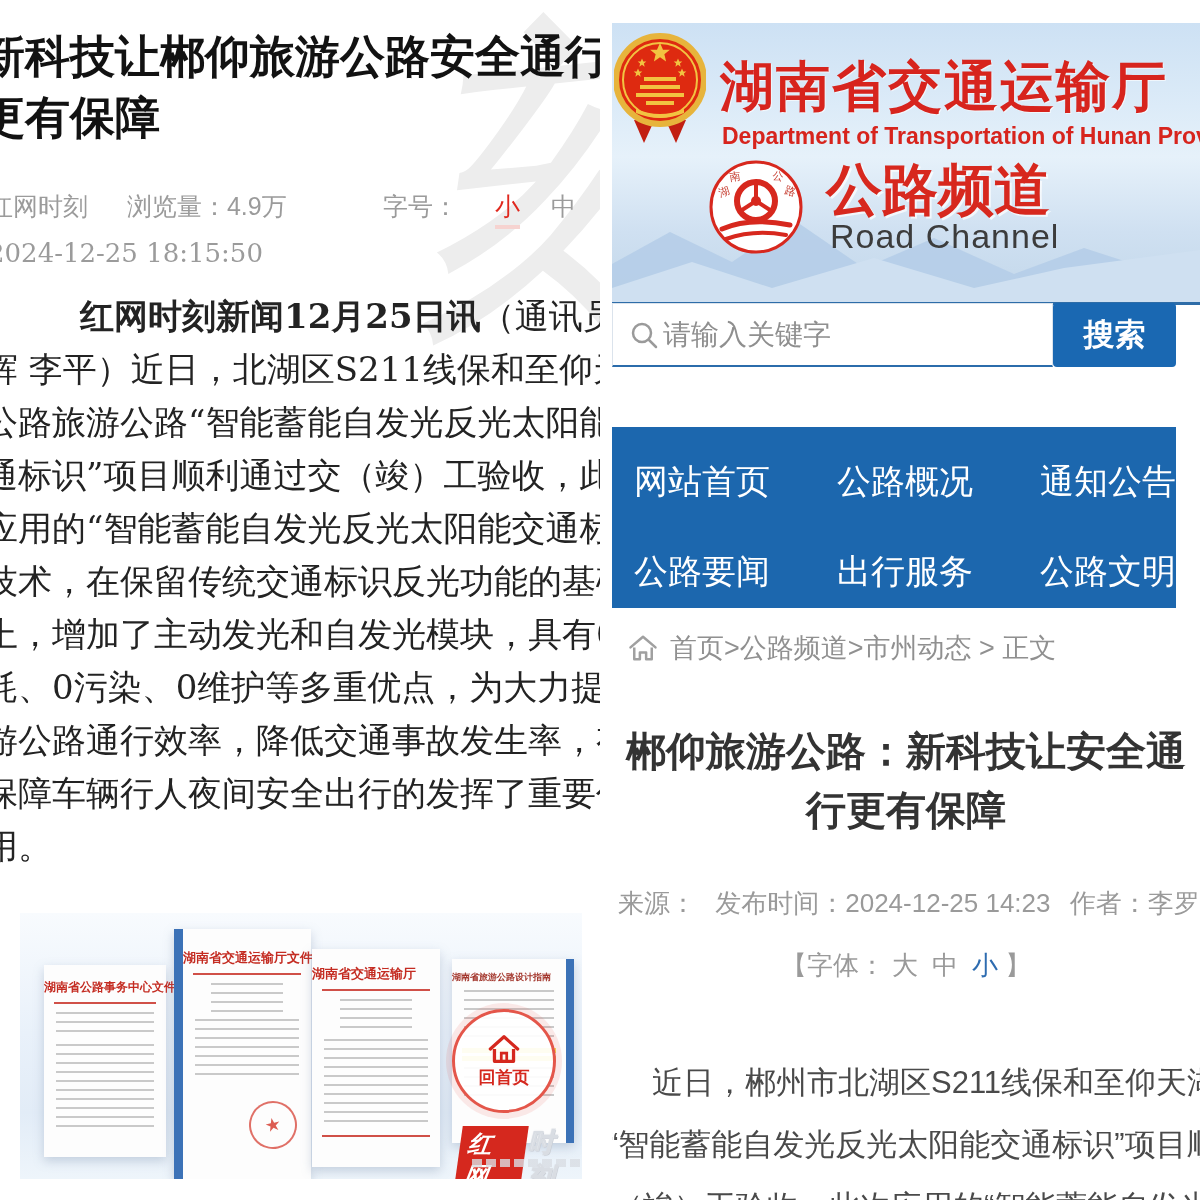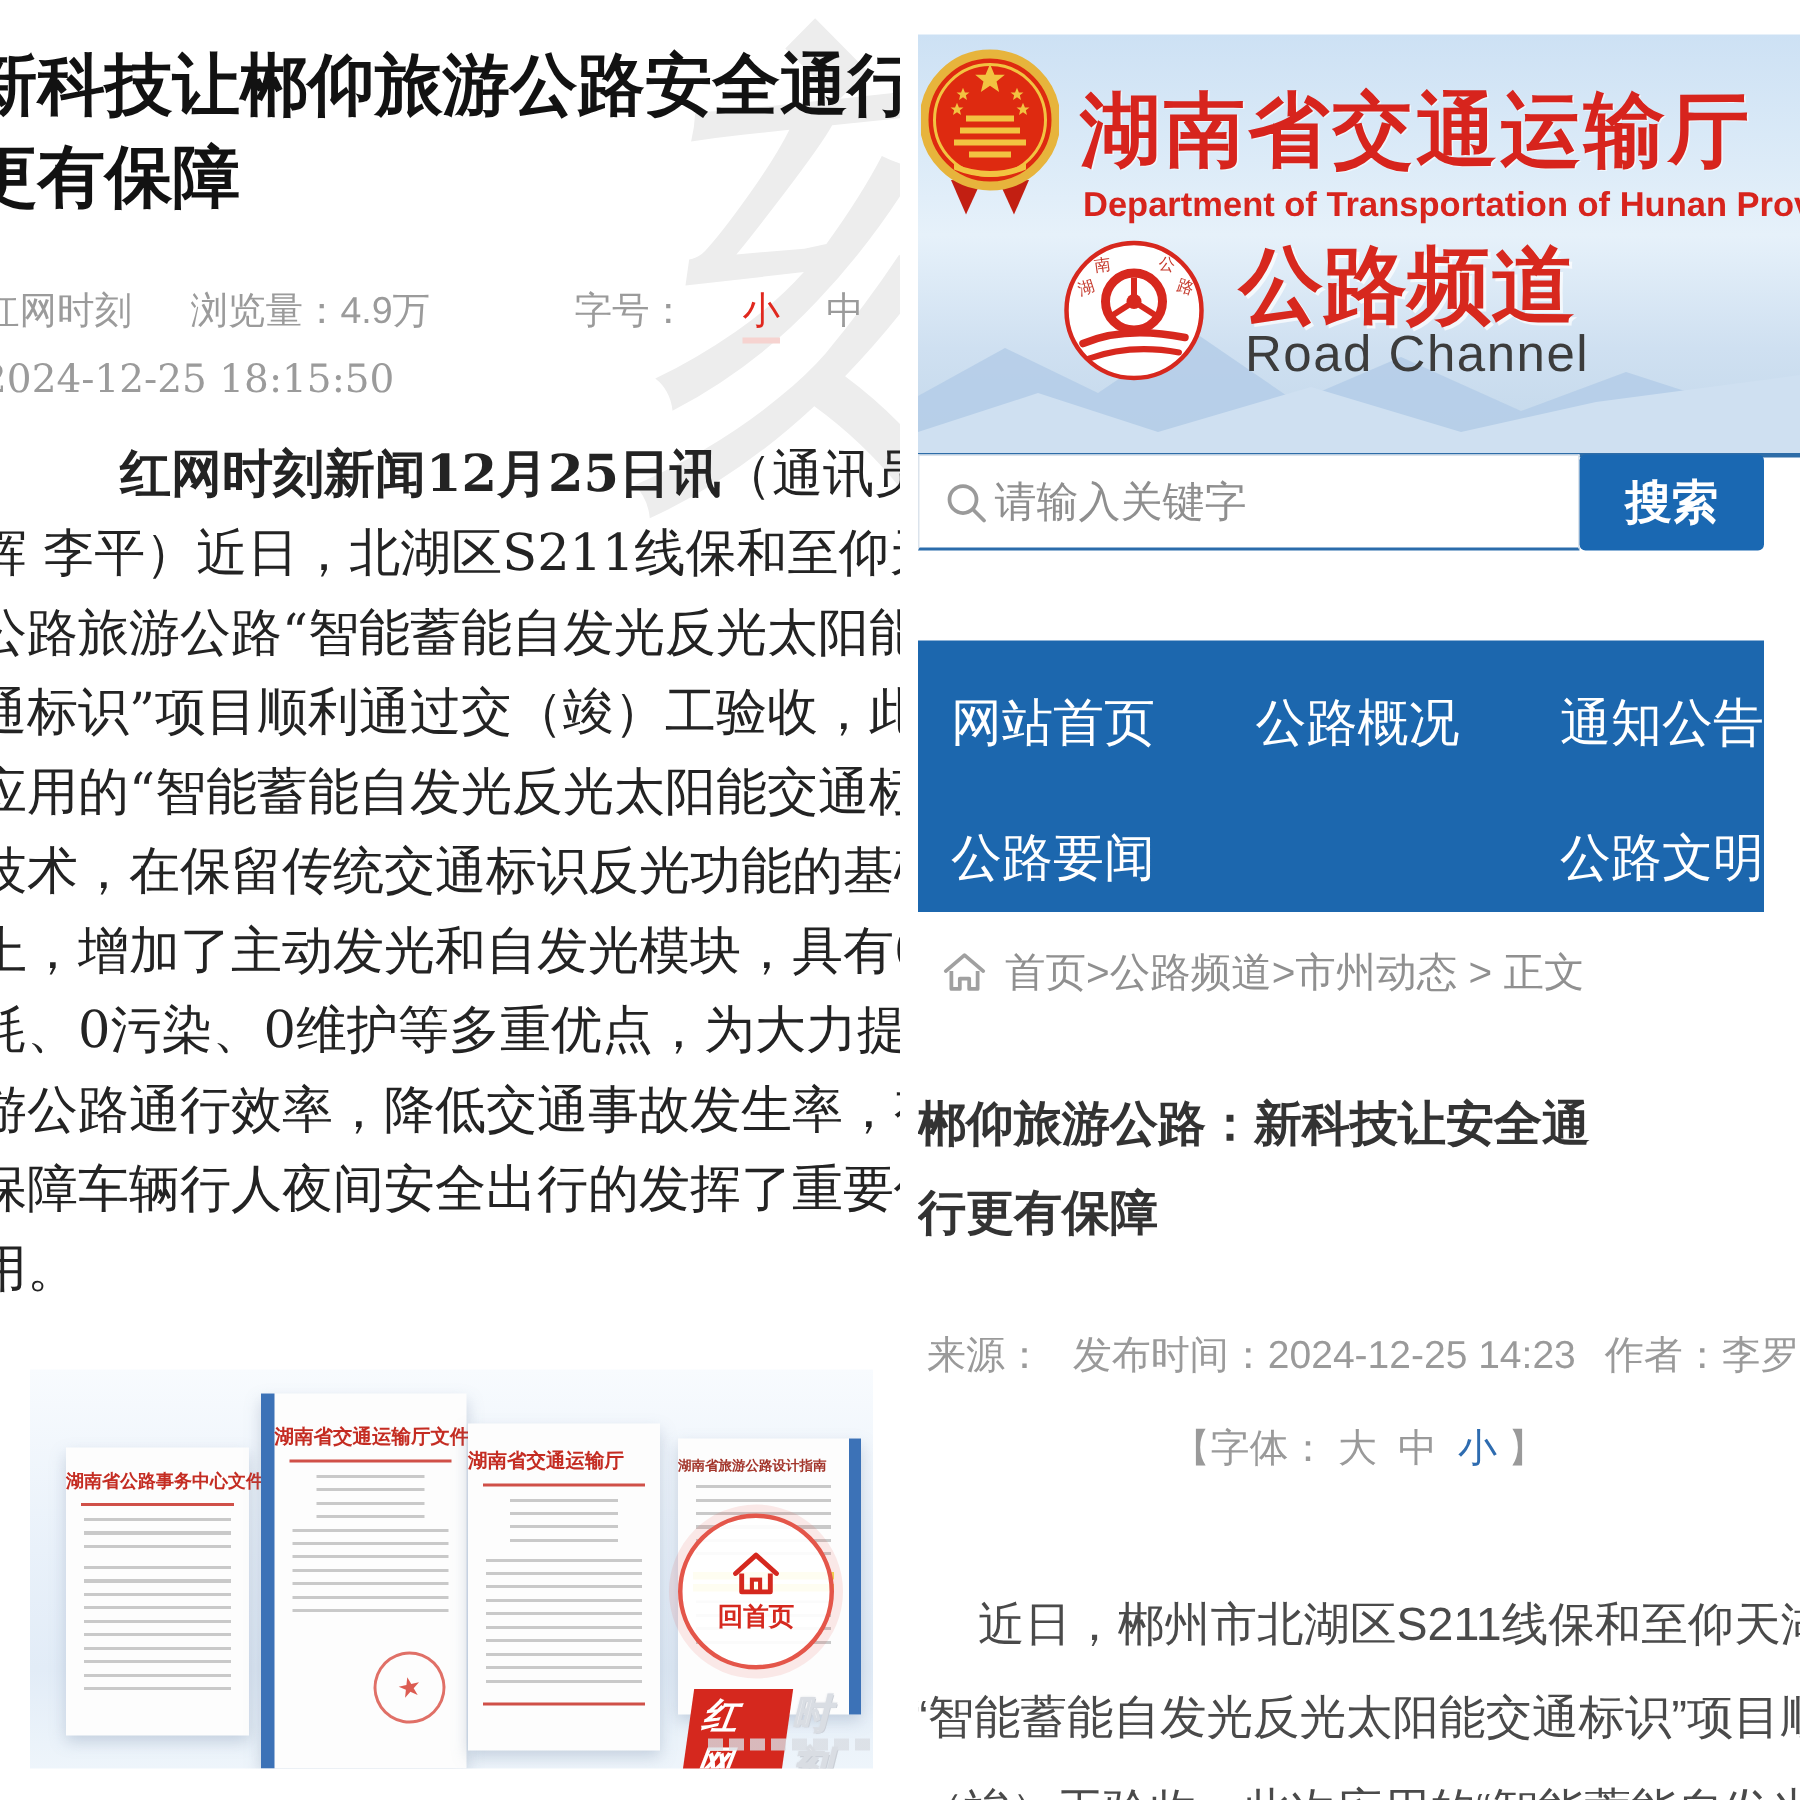--- a/index.html
+++ b/index.html
@@ -84,22 +84,22 @@
   .search-icon{margin-left:16px;flex:0 0 auto;display:flex;}
   .search-btn{position:absolute;left:441px;top:0;width:123px;height:64px;background:#1a68b2;color:#fff;
       font-size:31px;font-weight:bold;border:none;border-radius:4px;cursor:pointer;
       display:flex;align-items:center;justify-content:center;font-family:"Liberation Sans",sans-serif;}
 
   .nav{position:absolute;left:0;top:427px;width:564px;height:181px;background:#1c67ae;}
   .nav .nitem{position:absolute;color:#fff;font-size:34px;white-space:nowrap;cursor:pointer;}
 
   .breadcrumb{position:absolute;left:16px;top:630px;display:flex;align-items:center;gap:12px;
       font-size:27px;color:#909090;}
-  .rp-title{position:absolute;left:0;top:722px;width:588px;text-align:left;
-      font-size:32px;font-weight:bold;color:#333;line-height:59px;font-family:Liberation Mono, monospace;}
+  .rp-title{position:absolute;left:0;top:722px;width:588px;text-align:center;
+      font-size:40px;font-weight:bold;color:#333;line-height:59px;}
   .rp-title div{white-space:nowrap;}
   .rp-meta{position:absolute;left:0;top:886px;width:588px;text-align:center;font-size:26px;color:#9a9a9a;white-space:nowrap;}
   .rp-meta span{margin:0 6px;}
   .rp-fontrow{position:absolute;left:0;top:948px;width:588px;text-align:center;font-size:26px;color:#9a9a9a;}
   .rp-fontrow .f{margin:0 7px;}
   .rp-fontrow .f.blue{color:#2e6cb0;}
   .rp-body{position:absolute;left:0;top:1052px;width:588px;font-size:31px;color:#4a4a4a;}
   .rp-body .rline{height:62px;line-height:62px;white-space:nowrap;}
   .rp-body .rline.indent{padding-left:40px;}
 </style>
@@ -250,20 +250,21 @@
         <input type="text" placeholder="请输入关键字" style="">
       </div>
       <button class="search-btn">搜索</button>
     </div>
 
     <div class="nav">
       <span class="nitem" style="left:22px;top:32px">网站首页</span>
       <span class="nitem" style="left:428px;top:32px">通知公告</span>
       <span class="nitem" style="left:225px;top:32px">公路概况</span>
       <span class="nitem" style="left:22px;top:122px">公路要闻</span>
+      <span class="nitem" style="left:225px;top:122px">出行服务</span>
       <span class="nitem" style="left:428px;top:122px">公路文明</span>
     </div>
 
     <div class="breadcrumb">
       <svg width="30" height="28" viewBox="0 0 24 22">
         <path d="M2 10.5 L12 2 L22 10.5" fill="none" stroke="#a0a0a0" stroke-width="2" stroke-linecap="round" stroke-linejoin="round"></path>
         <path d="M5 10.5 L5 20 L9.5 20 L9.5 14.5 L14.5 14.5 L14.5 20 L19 20 L19 10.5" fill="none" stroke="#a0a0a0" stroke-width="2" stroke-linejoin="round"></path>
       </svg>
       <span>首页&gt;公路频道&gt;市州动态 &gt; 正文</span>
     </div>

